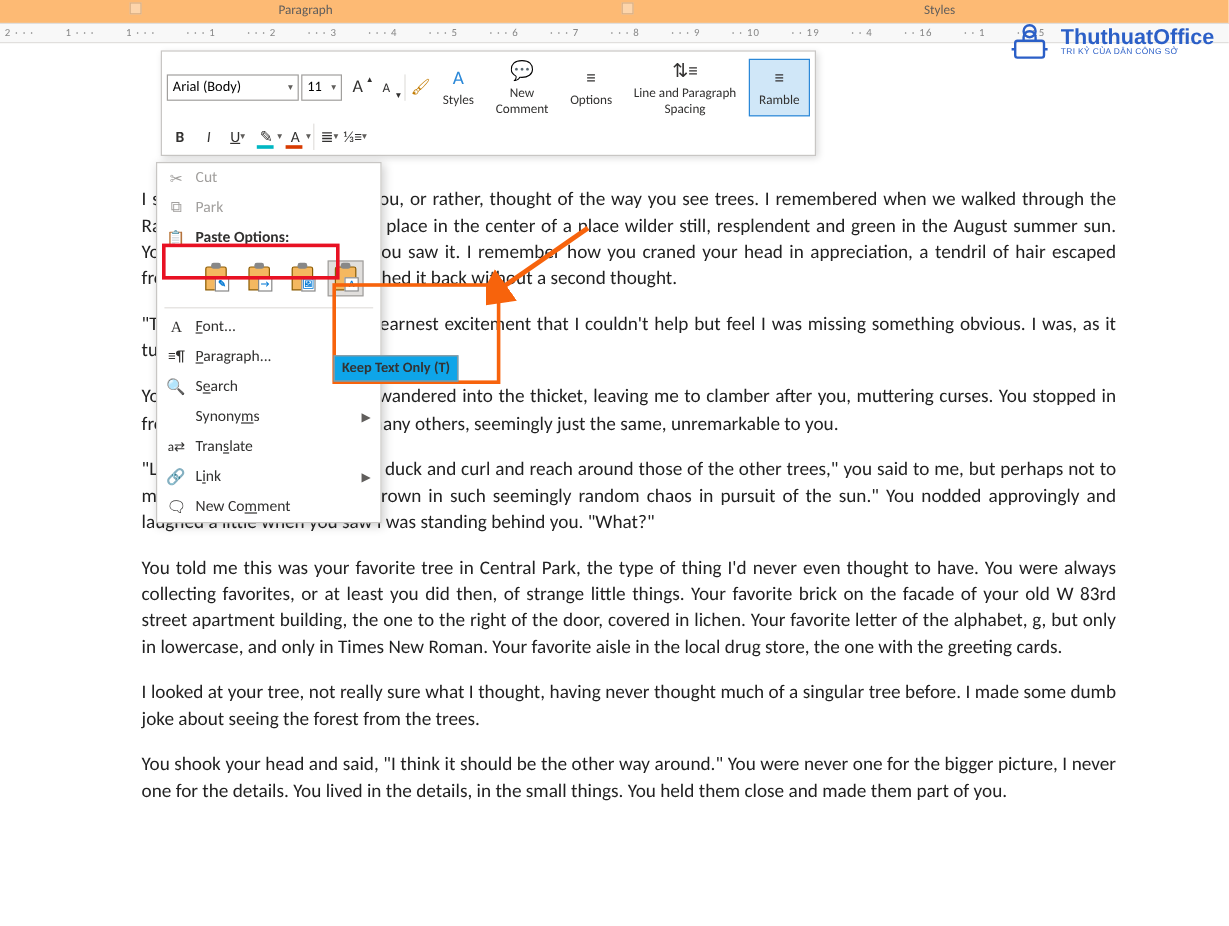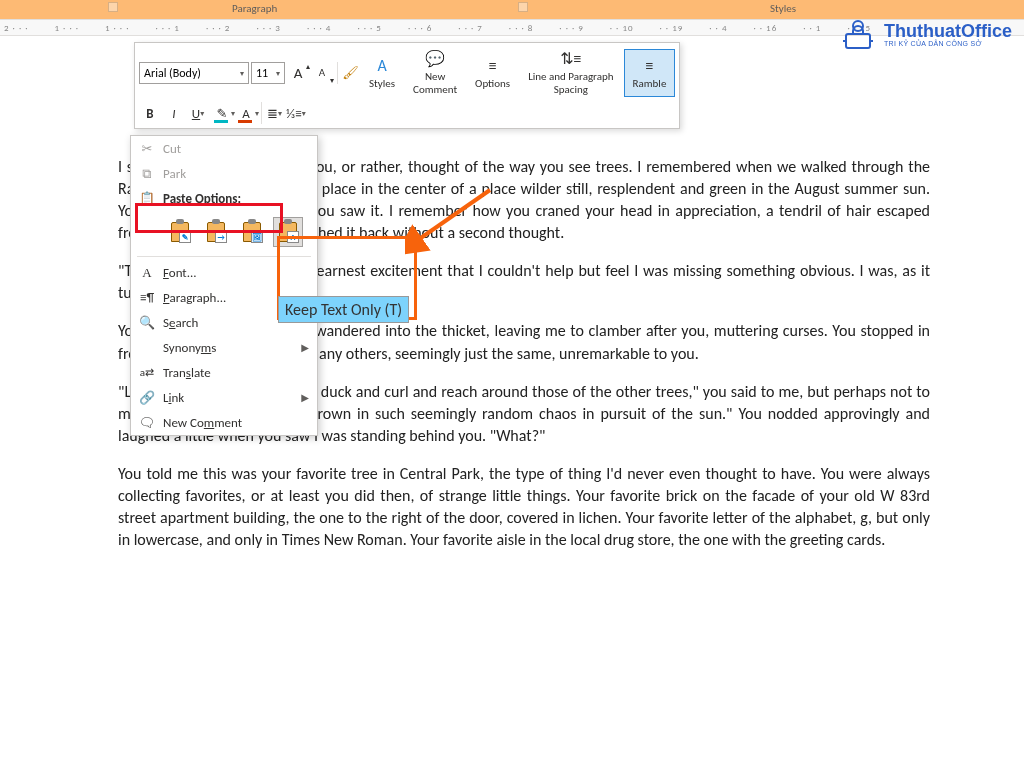--- a/index.html
+++ b/index.html
@@ -26,21 +26,21 @@
 .cm-item.disabled { color: #a19f9d; cursor: default; }
 .cm-icon { position: absolute; left: 8px; width: 16px; height: 16px; display: flex; align-items: center; justify-content: center; font-size: 13px; }
 .cm-item .arrow { position: absolute; right: 8px; font-size: 10px; color: #605e5c; }
 .cm-sep { height: 1px; background: #e1dfdd; margin: 3px 6px; }
 .paste-opts { display: flex; gap: 6px; padding: 6px 8px 6px 34px; }
 .paste-opt { width: 30px; height: 30px; border: 1px solid transparent; display: flex; align-items: center; justify-content: center; font-size: 16px; cursor: pointer; position: relative; }
 .paste-opt.hov { background: #e1dfdd; border: 1px solid #a19f9d; }
 .clip-icon { width: 18px; height: 20px; background: #f4b860; border: 1px solid #8a5a00; border-radius: 2px 2px 0 0; position: relative; }
 .clip-icon::before { content: ""; position: absolute; top: -4px; left: 4px; width: 8px; height: 5px; background: #888; border-radius: 2px; }
 .clip-icon .badge { position: absolute; bottom: -2px; right: -3px; width: 12px; height: 12px; background: #fff; border: 1px solid #888; font-size: 8px; display: flex; align-items: center; justify-content: center; color: #0078d4; font-weight: bold; }
-.tooltip { position: absolute; top: 296px; left: 278px; background: #7dd3fc; border: 1px solid #999; padding: 3px 6px; font-size: 16px; color: #333; white-space: nowrap; z-index: 12; }
+.tooltip { position: absolute; top: 296px; left: 278px; background: #0ea5e9; border: 1px solid #999; padding: 3px 6px; font-size: 12px; color: #333; white-space: nowrap; z-index: 12; font-weight: bold; }
 .red-box { position: absolute; border: 3px solid #e81123; z-index: 11; pointer-events: none; }
 .orange-box { position: absolute; border: 3px solid #f7630c; z-index: 11; pointer-events: none; }
 .watermark { position: absolute; top: 14px; right: 12px; color: #2b5fc7; font-family: Arial; text-align: left; z-index: 20; }
 .watermark .logo { display: flex; align-items: center; gap: 6px; }
 .watermark-icon { width: 40px; height: 40px; display:flex; align-items:center; justify-content:center; }
 .watermark .t1 { font-size: 18px; font-weight: 700; }
 .watermark .t2 { font-size: 7px; color: #2b5fc7; letter-spacing: .3px; margin-top: -2px; }
 .und { text-decoration: underline; }
 </style>
 </head>
@@ -125,20 +125,22 @@
     <div class="ft-btn">⅓≡ <span class="caret">▾</span></div>
   </div>
 </div>
 
 <div class="doc">
   <p>I saw a tree, and thought of you, or rather, thought of the way you see trees. I remembered when we walked through the Ramble in Central Park, a wild place in the center of a place wilder still, resplendent and green in the August summer sun. You stopped suddenly when you saw it. I remember how you craned your head in appreciation, a tendril of hair escaped from behind your ear. You brushed it back without a second thought.</p>
   <p>"There it is," you said in such earnest excitement that I couldn't help but feel I was missing something obvious. I was, as it turns out.</p>
   <p>You stepped off the path and wandered into the thicket, leaving me to clamber after you, muttering curses. You stopped in front of a tree, a tree among many others, seemingly just the same, unremarkable to you.</p>
   <p>"Look at the way the branches duck and curl and reach around those of the other trees," you said to me, but perhaps not to me at all. "The way they've grown in such seemingly random chaos in pursuit of the sun." You nodded approvingly and laughed a little when you saw I was standing behind you. "What?"</p>
   <p>You told me this was your favorite tree in Central Park, the type of thing I'd never even thought to have. You were always collecting favorites, or at least you did then, of strange little things. Your favorite brick on the facade of your old W 83rd street apartment building, the one to the right of the door, covered in lichen. Your favorite letter of the alphabet, g, but only in lowercase, and only in Times New Roman. Your favorite aisle in the local drug store, the one with the greeting cards.</p>
+  <p>I looked at your tree, not really sure what I thought, having never thought much of a singular tree before. I made some dumb joke about seeing the forest from the trees.</p>
+  <p>You shook your head and said, "I think it should be the other way around." You were never one for the bigger picture, I never one for the details. You lived in the details, in the small things. You held them close and made them part of you.</p>
 </div>
 
 <div class="context-menu">
   <div class="cm-item disabled">
     <span class="cm-icon">✂</span>
     <span>Cut</span>
   </div>
   <div class="cm-item disabled">
     <span class="cm-icon">⧉</span>
     <span>Park</span>

